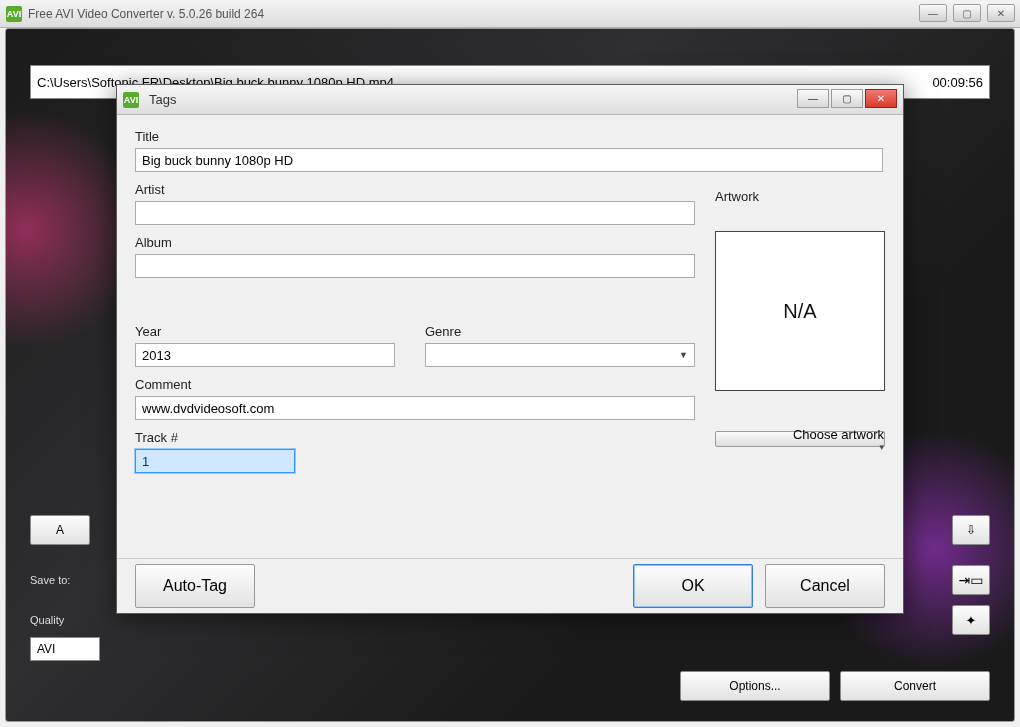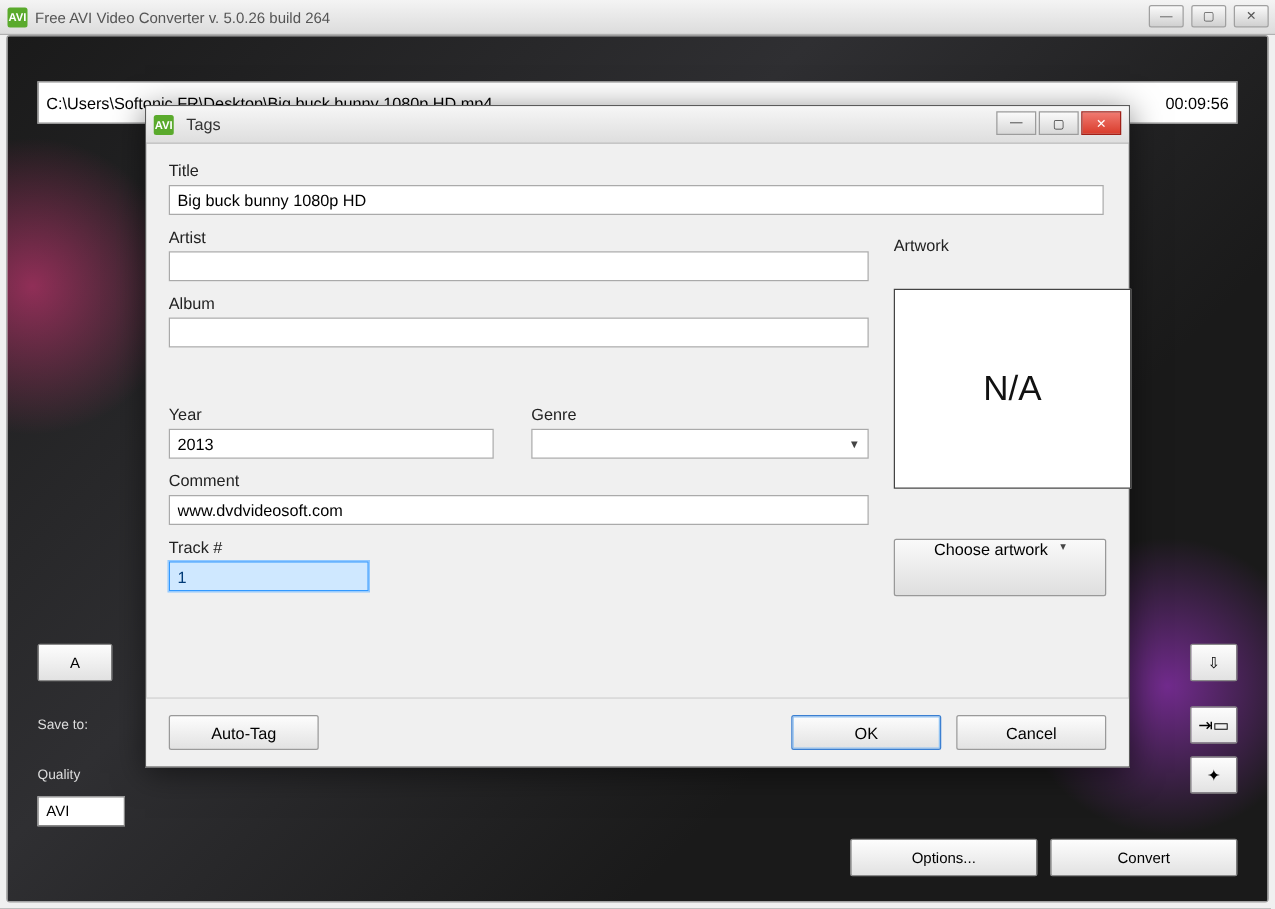--- a/index.html
+++ b/index.html
@@ -206,36 +206,37 @@
   position:absolute;
   top:14px; left:18px;
   width: 560px;
 }
 .artwork-panel {
   position: absolute;
   top: 74px; right: 18px;
   width: 170px;
 }
 .artwork-box {
-  width: 190px; height: 160px;
+  width: 170px; height: 160px;
   background: #fff;
   border: 1px solid #444;
   display:flex;align-items:center;justify-content:center;
-  font-size: 28px;
+  font-size: 20px;
   color: #111;
   margin-top: 27px;
 }
 .choose-art {
   margin-top: 40px;
-  width: 170px; height: 46px;
+  width: 170px; height: 16px;
   background: linear-gradient(to bottom,#fafafa,#dedede);
   border:1px solid #999;
   border-radius:2px;
-  display:flex;align-items:flex-start;justify-content:center;
+  display:flex;align-items:flex-end;justify-content:center;
   font-size:13px;
+  flex-direction:column;
 }
 .year-genre-row { display:flex; gap:30px;margin-top:36px; }
 .year-col { width: 260px; }
 .genre-col { flex: 1; }
 .genre-select {
   height:24px; background:#fff;border:1px solid #aaa;
   display:flex;align-items:center;padding:0 6px;justify-content:space-between;
 }
 .track-sel {
   width: 160px;
@@ -248,25 +249,25 @@
 .dlg-footer {
   position:absolute;
   left:0; right:0; bottom:0;
   height:54px;
   display:flex;
   align-items:center;
   padding: 0 18px;
   background: #f0f0f0;
 }
 .footer-btn {
-  height:28px; min-width:120px;
+  height:44px; min-width:120px;
   background: linear-gradient(to bottom,#fdfdfd,#e2e2e2);
   border:1px solid #9a9a9a;
   border-radius:2px;
-  font-size:13px;
+  font-size:16px;
   display:flex;align-items:center;justify-content:center;
 }
 .footer-btn.primary {
   border-color:#3b7fd1;
   box-shadow: 0 0 0 1px #8fc2f3 inset;
 }
 .footer-spacer { flex:1; }
 </style>
 </head>
 <body>

